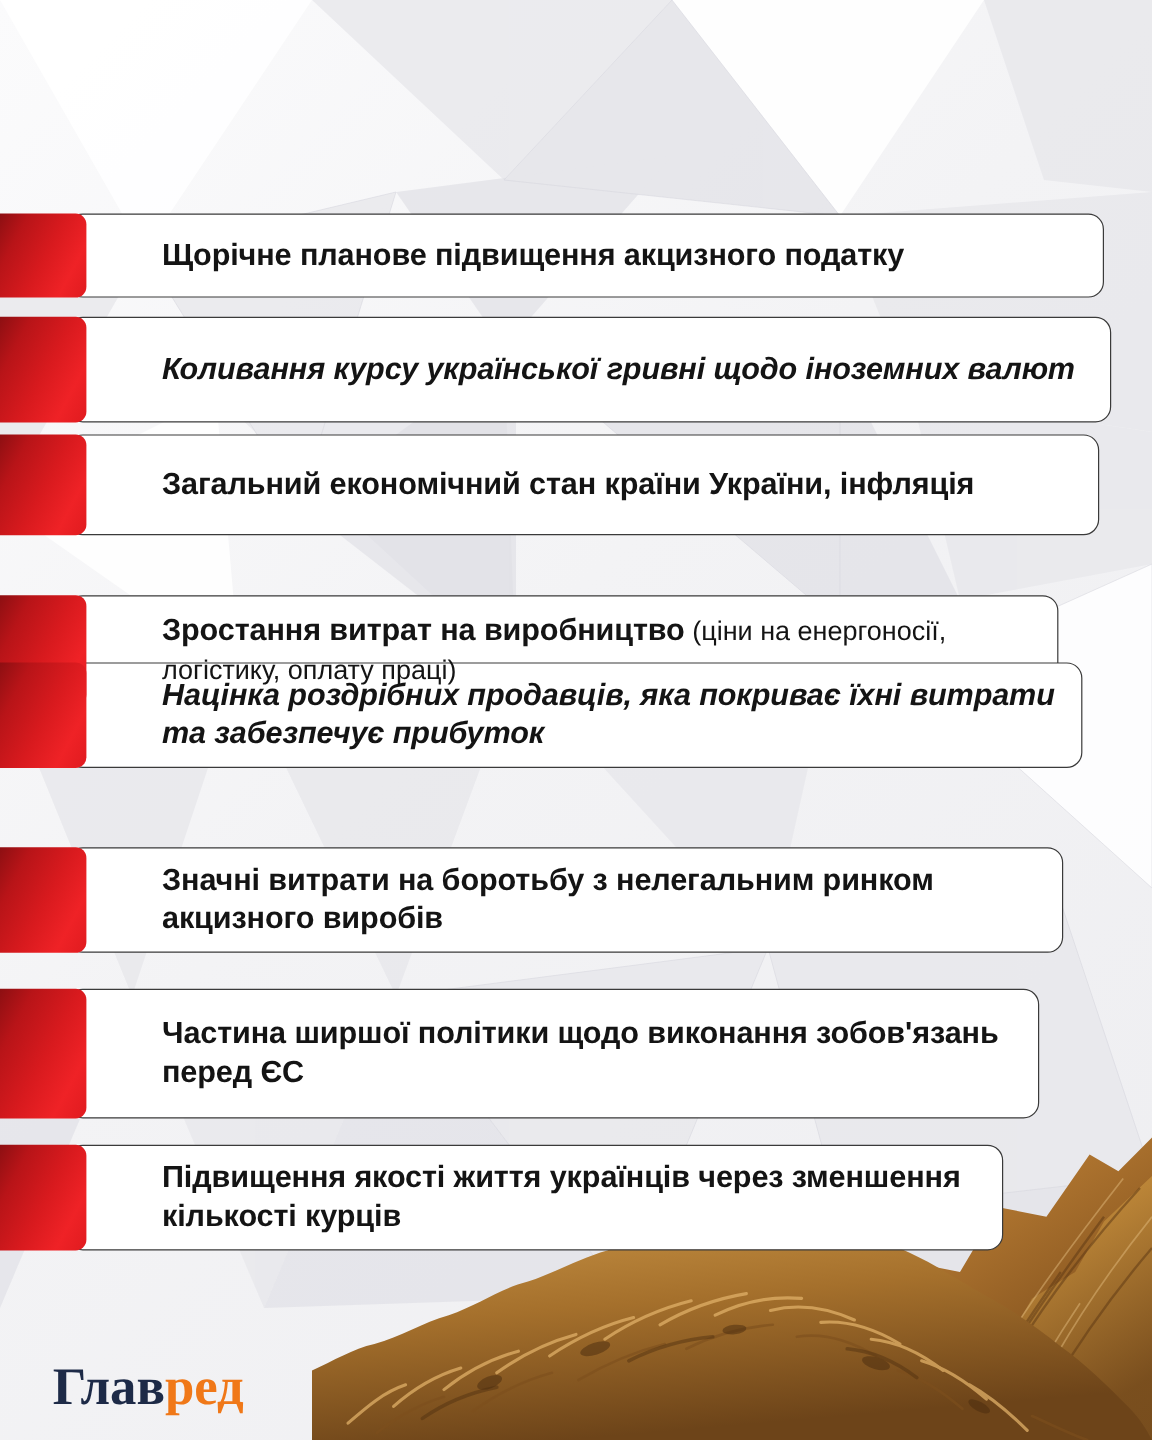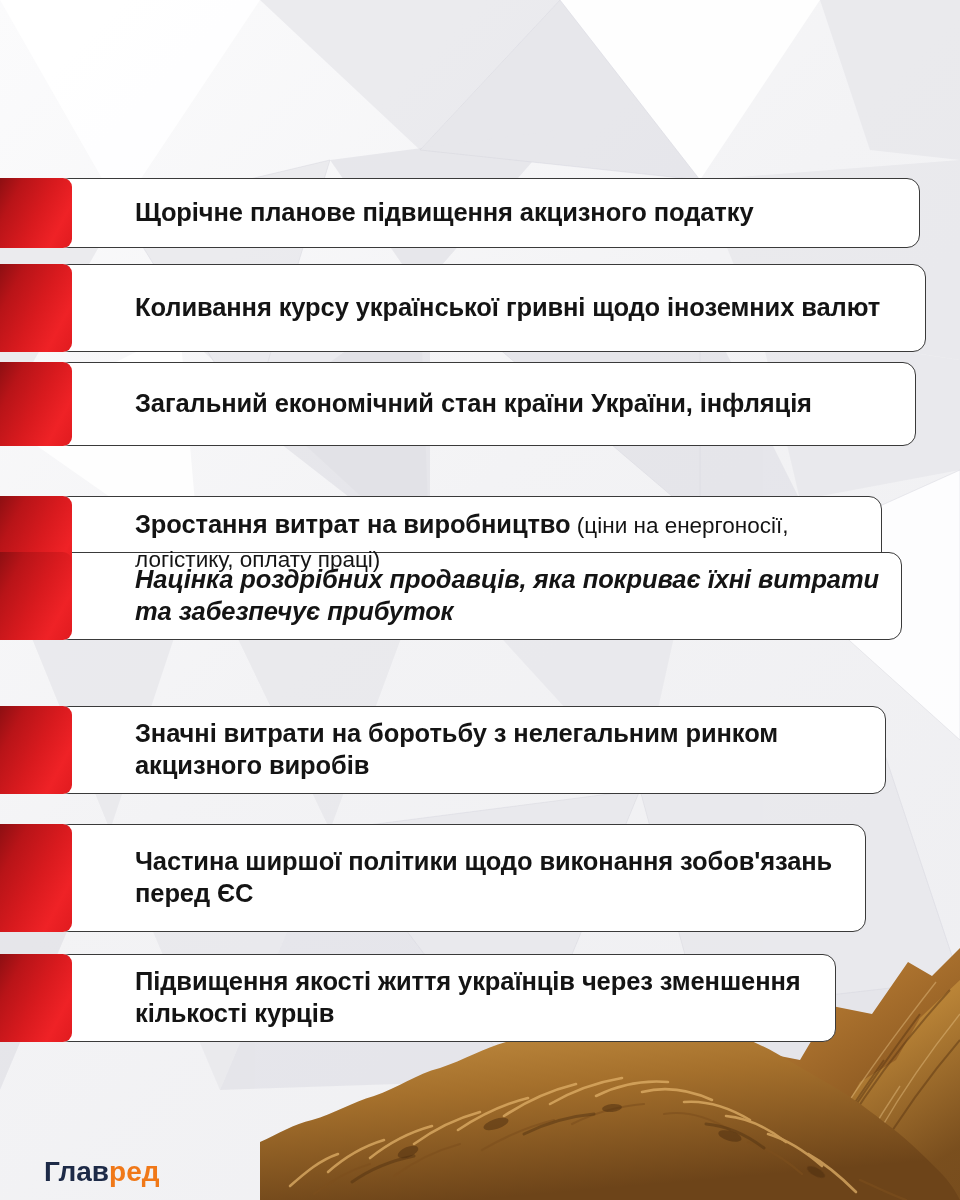--- a/index.html
+++ b/index.html
@@ -112,23 +112,23 @@
     width: 700px;
     height: 290px;
     overflow: hidden;
     pointer-events: none;
   }
 
   
   .logo {
     position: absolute;
     left: 44px;
-    bottom: 8px;
-    font-family: Liberation Sans, sans-serif;
-    font-size: 28px;
+    bottom: 24px;
+    font-family: Liberation Serif, serif;
+    font-size: 44px;
     font-weight: bold;
     letter-spacing: 0px;
     line-height: 40px;
   }
   .logo .glav { color: #1d2a47; }
   .logo .red  { color: #f07818; }
 </style>
 </head>
 <body>
 
@@ -267,21 +267,21 @@
 
     <div class="item" style="top:178px; height:70px; width:920px;padding-left:48px;">
       <div class="card" style="width:864px;">
         <div class="card-text">
           <span>Щорічне планове підвищення акцизного податку</span><span class="sub"></span>
         </div>
       </div>
       <div class="tab"></div>
     </div>
 
-    <div class="item" style="top:264px; height:88px; width:926px;">
+    <div class="item" style="top:264px; height:88px; width:926px;font-style:italic;">
       <div class="card" style="width:870px;">
         <div class="card-text">
           <span>Коливання курсу української гривні щодо іноземних валют</span><span class="sub"></span>
         </div>
       </div>
       <div class="tab"></div>
     </div>
 
     <div class="item" style="top:362px; height:84px; width:916px;">
       <div class="card" style="width:860px;">

